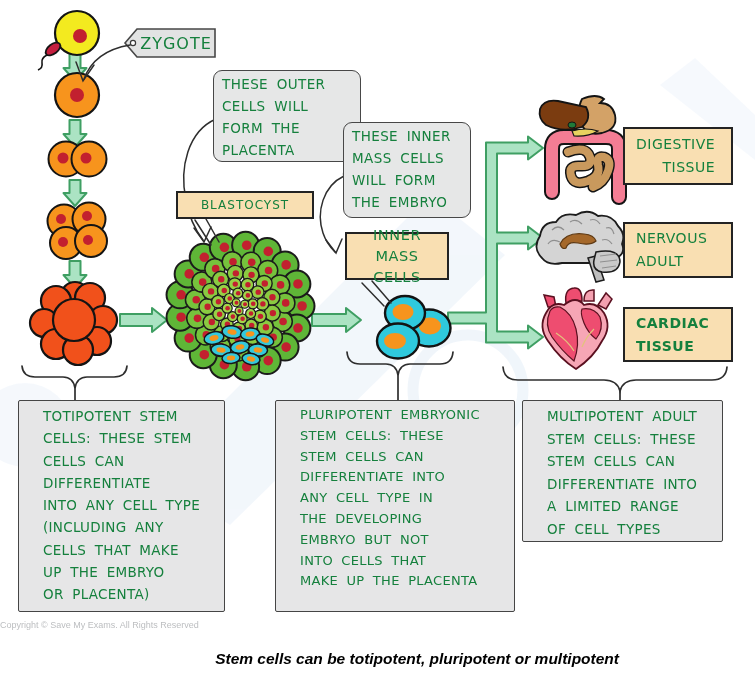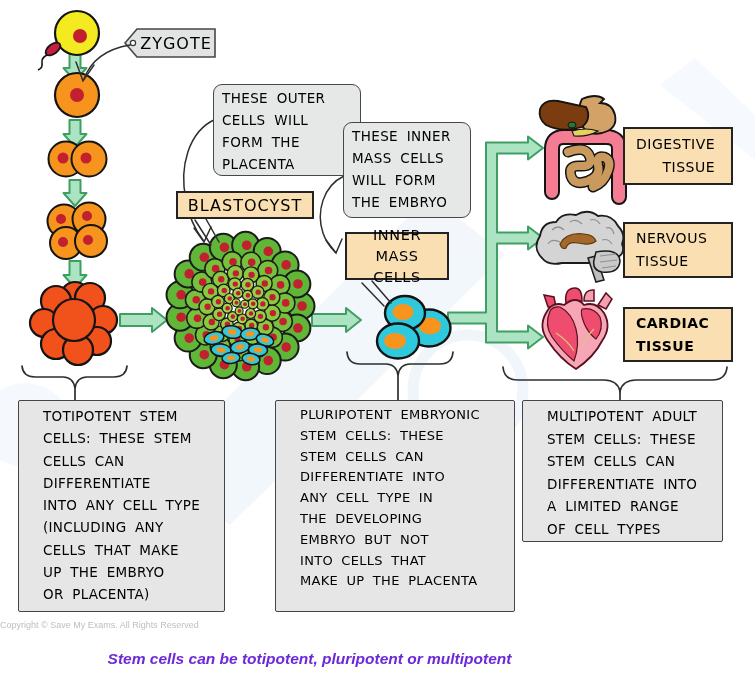--- a/index.html
+++ b/index.html
@@ -1,45 +1,45 @@
 <!DOCTYPE html>
 <html><head>
 <meta charset="utf-8">
 <style>
   html,body{margin:0;padding:0;background:#ffffff;}
   .canvas{position:relative;width:755px;height:683px;background:#ffffff;overflow:hidden;
           font-family:"DejaVu Sans",sans-serif;}
   svg{position:absolute;left:0;top:0;}
-  .abs{position:absolute;box-sizing:border-box;color:#000000;}
+  .abs{position:absolute;box-sizing:border-box;color:#15803d;}
   .pre{white-space:pre-line;}
   .note{background:#e6e7e7;border:1.6px solid #474747;border-radius:9px;
         font-size:13.5px;line-height:22px;letter-spacing:.4px;word-spacing:4px;
         padding:2px 8px;}
   .tan{background:#f9dfb2;border:2px solid #232323;display:flex;align-items:center;}
   .tan.center{justify-content:center;text-align:center;}
   .desc{background:#e6e6e7;border:1.6px solid #454545;border-radius:2px;
         font-size:13.5px;letter-spacing:.3px;word-spacing:4px;padding:4px 24px;}
   #zygoteTag{left:137px;top:29px;width:78px;height:28px;display:flex;align-items:center;
              justify-content:center;font-size:16px;letter-spacing:1px;}
-  #outerNote{left:213px;top:84px;width:148px;height:92px;}
+  #outerNote{left:213px;top:70px;width:148px;height:92px;}
   #innerNote{left:343px;top:122px;width:128px;height:96px;}
-  #blastLabel{left:176px;top:191px;width:138px;height:28px;font-size:16px;letter-spacing:1px;}
+  #blastLabel{left:176px;top:191px;width:138px;height:28px;font-size:12px;letter-spacing:1px;}
   #imcLabel{left:345px;top:232px;width:104px;height:48px;font-size:14.5px;line-height:21px;
             letter-spacing:.6px;word-spacing:4px;}
   .tissueLabel{width:110px;font-size:14px;line-height:23px;letter-spacing:.5px;padding-left:11px;}
   #digLabel{left:623px;top:127px;height:58px;text-align:right;}
   #nerLabel{left:623px;top:222px;height:56px;}
   #carLabel{left:623px;top:307px;height:55px;font-weight:bold;}
   #totiBox{left:18px;top:400px;width:207px;height:212px;line-height:22.3px;}
   #pluriBox{left:275px;top:400px;width:240px;height:212px;line-height:20.8px;font-size:13px;}
   #multiBox{left:522px;top:400px;width:201px;height:142px;line-height:22.5px;}
   #copyright{left:0;top:620px;width:755px;text-align:left;font-size:9px;color:#bcbec0;
              font-family:"Liberation Sans",sans-serif;}
-  #caption{left:0;top:650px;width:619px;text-align:center;font-style:italic;font-weight:bold;
-           font-size:15.5px;color:#6d28d9;font-family:"Liberation Sans",sans-serif;}
+  #caption{left:0;top:650px;width:619px;text-align:right;font-style:italic;font-weight:bold;
+           font-size:15.5px;color:#000000;font-family:"Liberation Sans",sans-serif;}
 </style>
 </head>
 <body>
 
 <div class="canvas">
 
 <svg width="755" height="683" viewBox="0 0 755 683">
 
   <g opacity="0.55">
     <path d="M150,475 L430,195 L505,255 L230,525 Z" fill="#e9f1f9"></path>
@@ -353,21 +353,21 @@
 <div class="abs note pre" id="innerNote">THESE INNER
 MASS CELLS
 WILL FORM
 THE EMBRYO</div>
 <div class="abs tan center" id="blastLabel">BLASTOCYST</div>
 <div class="abs tan center pre" id="imcLabel">INNER MASS
 CELLS</div>
 <div class="abs tan tissueLabel pre" id="digLabel">DIGESTIVE
 TISSUE</div>
 <div class="abs tan tissueLabel pre" id="nerLabel">NERVOUS
-TISSUE</div>
+ADULT</div>
 <div class="abs tan tissueLabel pre" id="carLabel">CARDIAC
 TISSUE</div>
 <div class="abs desc pre" id="totiBox">TOTIPOTENT STEM
 CELLS: THESE STEM
 CELLS CAN
 DIFFERENTIATE
 INTO ANY CELL TYPE
 (INCLUDING ANY
 CELLS THAT MAKE
 UP THE EMBRYO

